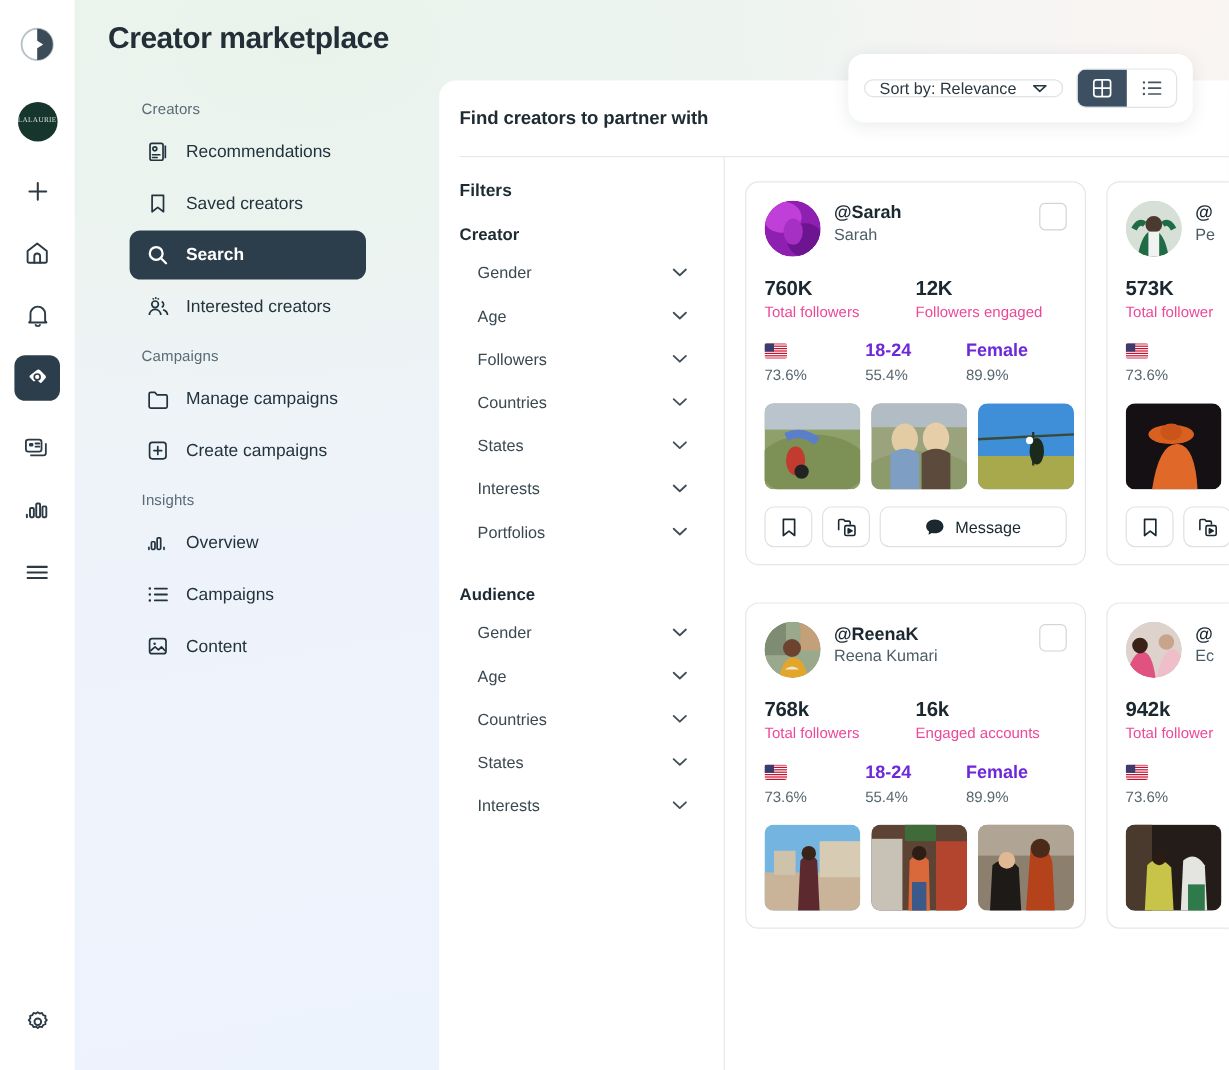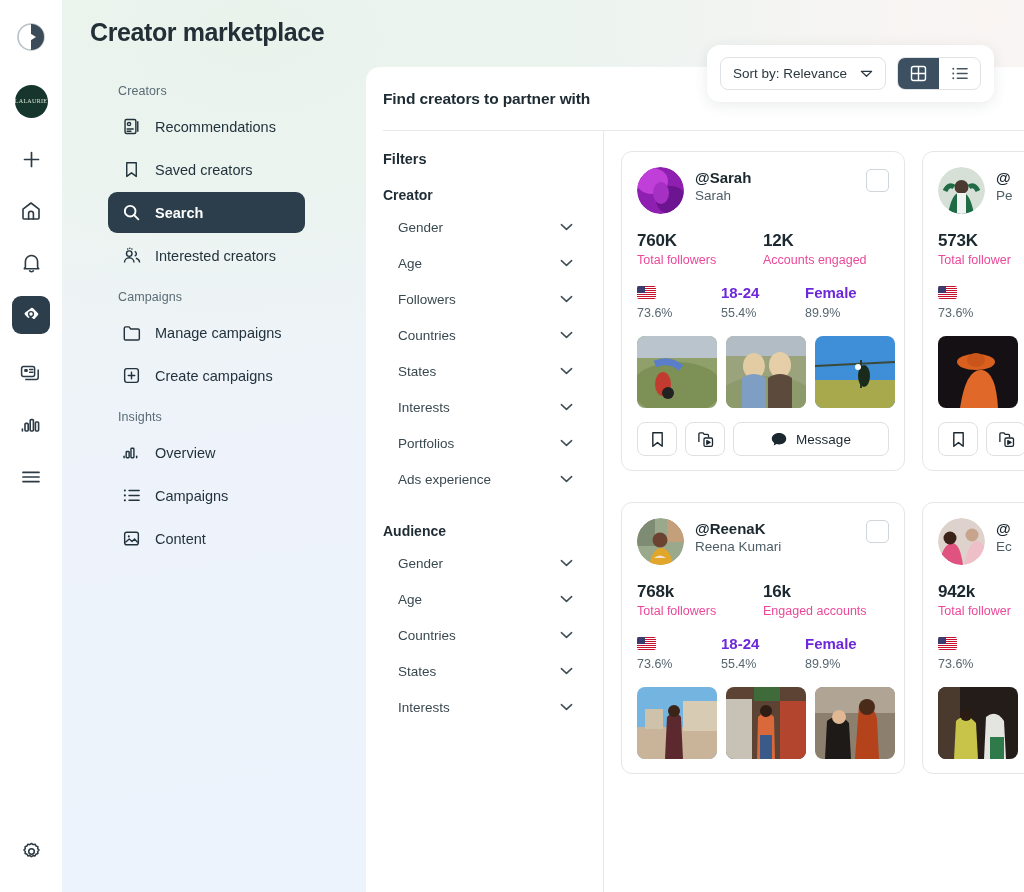--- a/index.html
+++ b/index.html
@@ -161,21 +161,21 @@
   .sortbar {
     position: absolute; left: 707px; top: 45px;
     background: #ffffff;
     border-radius: 13px;
     box-shadow: 0 3px 14px rgba(40,55,70,.10);
     padding: 12px 13px;
     display: flex; align-items: center; gap: 11px;
     z-index: 60;
   }
   .sort-select {
-    height: 33px; min-width: 166px;
+    height: 15px; min-width: 166px;
     border: 1px solid #dfe3e6; border-radius: 8px;
     display: flex; align-items: center; justify-content: space-between;
     padding: 0 12px; font-size: 13.5px; color: #2a3views;
     color: #2a373f;
     gap: 10px;
   }
   .viewtoggle { display: flex; border: 1px solid #dfe3e6; border-radius: 8px; overflow: hidden; height: 33px; }
   .vt {
     width: 41px; height: 31px; display: flex; align-items: center; justify-content: center;
   }
@@ -435,28 +435,20 @@
           <div class="filter-row">
             <span>Interests</span>
             <span class="chev">
                 <svg width="13" height="8" viewBox="0 0 13 8" fill="none" stroke="#3f4d55" stroke-width="1.5" stroke-linecap="round" stroke-linejoin="round">
                   <path d="M1.4 1.6 L6.5 6.4 L11.6 1.6"></path>
                 </svg>
               </span>
           </div>
           <div class="filter-row">
             <span>Portfolios</span>
-            <span class="chev">
-                <svg width="13" height="8" viewBox="0 0 13 8" fill="none" stroke="#3f4d55" stroke-width="1.5" stroke-linecap="round" stroke-linejoin="round">
-                  <path d="M1.4 1.6 L6.5 6.4 L11.6 1.6"></path>
-                </svg>
-              </span>
-          </div>
-          <div class="filter-row">
-            <span>Ads experience</span>
             <span class="chev">
                 <svg width="13" height="8" viewBox="0 0 13 8" fill="none" stroke="#3f4d55" stroke-width="1.5" stroke-linecap="round" stroke-linejoin="round">
                   <path d="M1.4 1.6 L6.5 6.4 L11.6 1.6"></path>
                 </svg>
               </span>
           </div>
         </div>
 
         <div class="filter-group">
           <div class="filter-group-title">Audience</div>
@@ -531,21 +523,21 @@
               <div class="cbox"></div>
             </div>
 
             <div class="stats">
               <div class="stat">
                 <div class="big">760K</div>
                 <div class="lbl">Total followers</div>
               </div>
               <div class="stat">
                 <div class="big">12K</div>
-                <div class="lbl">Accounts engaged</div>
+                <div class="lbl">Followers engaged</div>
               </div>
             </div>
 
             <div class="demo">
               <div class="demo-col">
                 <div class="top">
                   <span class="flag">
                     <svg width="19" height="13" viewBox="0 0 19 13">
                       <rect width="19" height="13" fill="#ffffff"></rect>
                       <g fill="#c8102e">

